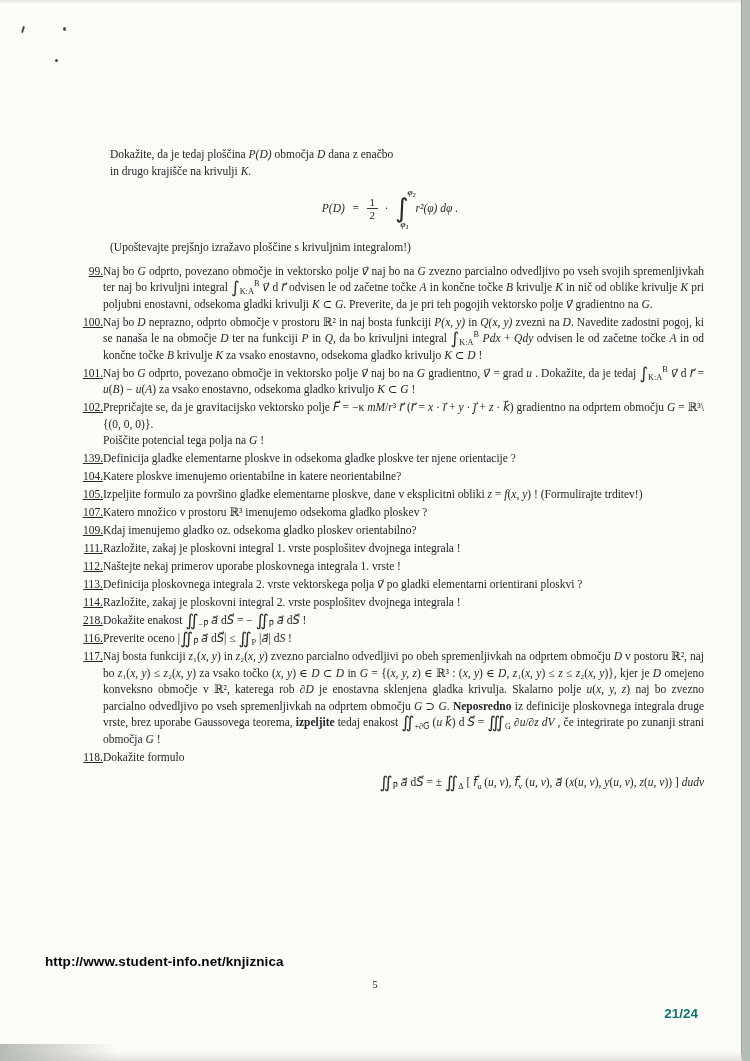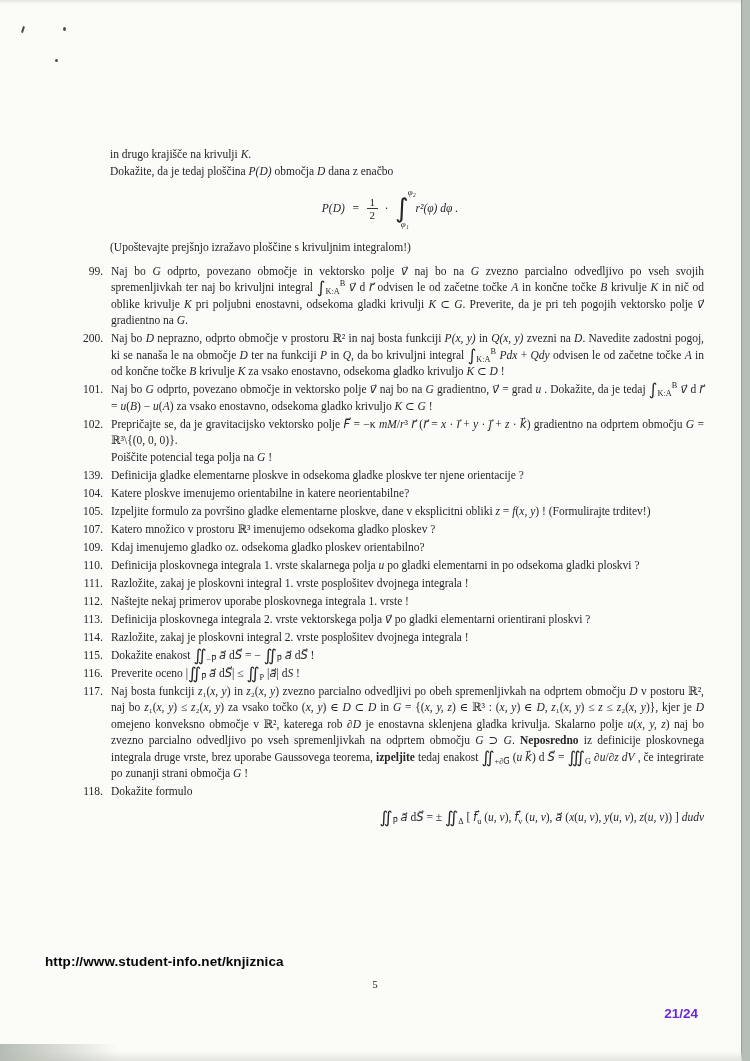--- a/index.html
+++ b/index.html
@@ -28,60 +28,60 @@
   .intro{margin-left:34px;}
   .intro-line{margin:0;}
   .note{margin-left:34px;}
   
   .display-formula{display:flex;justify-content:center;align-items:center;
     gap:7px;margin:9px 0 10px;font-style:italic;}
   .frac{display:inline-flex;flex-direction:column;align-items:center;
     line-height:1.1;font-size:11px;font-style:normal;}
   .frac .num{border-bottom:1px solid #3a3938;padding:0 3px;}
   .intlim{display:inline-flex;flex-direction:column;align-items:center;line-height:1;}
-  .intlim .lim{font-size:9px;line-height:1;}
+  .intlim .lim{font-size:9px;line-height:1;font-weight:bold;}
   .intlim .lim-up{transform:translateX(10px);}
   .intlim .lim-dn{transform:translateX(3px);}
   .intlim .f-int{font-size:26px;line-height:0.9;font-style:normal;
     font-family:"DejaVu Sans","DejaVu Serif",sans-serif;}
   
   .qlist{margin-top:7px;}
   .q{display:flex;margin-bottom:1.5px;}
-  .q-num{flex:none;width:27px;text-align:right;margin-right:8px;}
+  .q-num{flex:none;width:27px;text-align:right;text-decoration:underline;}
   .q-text{flex:1;text-align:justify;}
   .q-formula{margin:9px 0 6px 34px;text-align:right;}
   sup,sub{font-size:0.72em;line-height:0;}
   .bigint{font-size:1.45em;line-height:0.8;vertical-align:-0.12em;font-style:normal;
     font-family:"DejaVu Sans","DejaVu Serif",sans-serif;}
   
   .page-num{position:absolute;left:0;width:750px;top:978px;text-align:center;
     font-size:11px;}
   .footer-url{position:absolute;left:45px;top:954px;
     font-family:"Liberation Sans","DejaVu Sans",sans-serif;
     font-weight:bold;font-size:13.5px;color:#060606;letter-spacing:0.1px;}
   .footer-sheet{position:absolute;right:52px;top:1006px;
     font-family:"Liberation Sans","DejaVu Sans",sans-serif;
-    font-weight:bold;font-size:13.5px;color:#6d28d9;}
+    font-weight:bold;font-size:13.5px;color:#0f766e;}
 </style>
 </head>
 <body>
 
 <div class="edge-top"></div>
 <div class="edge-right"></div>
 <div class="edge-bottom"></div>
 <div class="corner-bl"></div>
 <div class="speck speck-1"></div>
 <div class="speck speck-2"></div>
 <div class="speck speck-3"></div>
 
 <div class="content">
 
   <div class="intro">
+    <p class="intro-line">Dokažite, da je tedaj ploščina <i>P(D)</i> območja <i>D</i> dana z enačbo</p>
     <p class="intro-line">in drugo krajišče na krivulji <i>K</i>.</p>
-    <p class="intro-line">Dokažite, da je tedaj ploščina <i>P(D)</i> območja <i>D</i> dana z enačbo</p>
   </div>
 
   <div class="display-formula">
     <span>P(D)</span>
     <span>=</span>
     <span class="frac">
       <span class="num">1</span>
       <span class="den">2</span>
     </span>
     <span>·</span>
@@ -94,21 +94,21 @@
   </div>
 
   <div class="note">(Upoštevajte prejšnjo izražavo ploščine s krivuljnim integralom!)</div>
 
   <div class="qlist" id="question-list">
       <div class="q">
         <div class="q-num">99.</div>
         <div class="q-text">Naj bo <i>G</i> odprto, povezano območje in vektorsko polje <i>v⃗</i> naj bo na <i>G</i> zvezno parcialno odvedljivo po vseh svojih spremenljivkah ter naj bo krivuljni integral <span class="bigint">∫</span><sub>K:A</sub><sup>B</sup> <i>v⃗</i> d <i>r⃗</i> odvisen le od začetne točke <i>A</i> in končne točke <i>B</i> krivulje <i>K</i> in nič od oblike krivulje <i>K</i> pri poljubni enostavni, odsekoma gladki krivulji <i>K ⊂ G</i>. Preverite, da je pri teh pogojih vektorsko polje <i>v⃗</i> gradientno na <i>G</i>.</div>
       </div>
       <div class="q">
-        <div class="q-num">200.</div>
+        <div class="q-num">100.</div>
         <div class="q-text">Naj bo <i>D</i> neprazno, odprto območje v prostoru ℝ² in naj bosta funkciji <i>P(x, y)</i> in <i>Q(x, y)</i> zvezni na <i>D</i>. Navedite zadostni pogoj, ki se nanaša le na območje <i>D</i> ter na funkciji <i>P</i> in <i>Q</i>, da bo krivuljni integral <span class="bigint">∫</span><sub>K:A</sub><sup>B</sup> <i>Pdx</i> + <i>Qdy</i> odvisen le od začetne točke <i>A</i> in od končne točke <i>B</i> krivulje <i>K</i> za vsako enostavno, odsekoma gladko krivuljo <i>K ⊂ D</i> !</div>
       </div>
       <div class="q">
         <div class="q-num">101.</div>
         <div class="q-text">Naj bo <i>G</i> odprto, povezano območje in vektorsko polje <i>v⃗</i> naj bo na <i>G</i> gradientno, <i>v⃗</i> = grad <i>u</i> . Dokažite, da je tedaj <span class="bigint">∫</span><sub>K:A</sub><sup>B</sup> <i>v⃗</i> d <i>r⃗</i> = <i>u</i>(<i>B</i>) − <i>u</i>(<i>A</i>) za vsako enostavno, odsekoma gladko krivuljo <i>K ⊂ G</i> !</div>
       </div>
       <div class="q">
         <div class="q-num">102.</div>
         <div class="q-text">Prepričajte se, da je gravitacijsko vektorsko polje <i>F⃗</i> = −κ <i>mM</i>/<i>r</i>³ <i>r⃗</i> (<i>r⃗</i> = <i>x</i> · <i>i⃗</i> + <i>y</i> · <i>j⃗</i> + <i>z</i> · <i>k⃗</i>) gradientno na odprtem območju <i>G</i> = ℝ³\{(0, 0, 0)}.<br>Poiščite potencial tega polja na <i>G</i> !</div>
       </div>
@@ -126,41 +126,37 @@
       </div>
       <div class="q">
         <div class="q-num">107.</div>
         <div class="q-text">Katero množico v prostoru ℝ³ imenujemo odsekoma gladko ploskev ?</div>
       </div>
       <div class="q">
         <div class="q-num">109.</div>
         <div class="q-text">Kdaj imenujemo gladko oz. odsekoma gladko ploskev orientabilno?</div>
       </div>
       <div class="q">
-        <div class="q-num">110.</div>
-        <div class="q-text">Definicija ploskovnega integrala 1. vrste skalarnega polja <i>u</i> po gladki elementarni in po odsekoma gladki ploskvi ?</div>
-      </div>
-      <div class="q">
         <div class="q-num">111.</div>
         <div class="q-text">Razložite, zakaj je ploskovni integral 1. vrste posplošitev dvojnega integrala !</div>
       </div>
       <div class="q">
         <div class="q-num">112.</div>
         <div class="q-text">Naštejte nekaj primerov uporabe ploskovnega integrala 1. vrste !</div>
       </div>
       <div class="q">
         <div class="q-num">113.</div>
         <div class="q-text">Definicija ploskovnega integrala 2. vrste vektorskega polja <i>v⃗</i> po gladki elementarni orientirani ploskvi ?</div>
       </div>
       <div class="q">
         <div class="q-num">114.</div>
         <div class="q-text">Razložite, zakaj je ploskovni integral 2. vrste posplošitev dvojnega integrala !</div>
       </div>
       <div class="q">
-        <div class="q-num">115.</div>
+        <div class="q-num">218.</div>
         <div class="q-text">Dokažite enakost <span class="bigint">∬</span><sub>−P⃗</sub> <i>a⃗</i> d<i>S⃗</i> = − <span class="bigint">∬</span><sub>P⃗</sub> <i>a⃗</i> d<i>S⃗</i> !</div>
       </div>
       <div class="q">
         <div class="q-num">116.</div>
         <div class="q-text">Preverite oceno |<span class="bigint">∬</span><sub>P⃗</sub> <i>a⃗</i> d<i>S⃗</i>| ≤ <span class="bigint">∬</span><sub>P</sub> |<i>a⃗</i>| d<i>S</i> !</div>
       </div>
       <div class="q">
         <div class="q-num">117.</div>
         <div class="q-text">Naj bosta funkciji <i>z</i>₁(<i>x, y</i>) in <i>z</i>₂(<i>x, y</i>) zvezno parcialno odvedljivi po obeh spremenljivkah na odprtem območju <i>D</i> v postoru ℝ², naj bo <i>z</i>₁(<i>x, y</i>) ≤ <i>z</i>₂(<i>x, y</i>) za vsako točko (<i>x, y</i>) ∈ <i>D</i> ⊂ <i>D</i> in <i>G</i> = {(<i>x, y, z</i>) ∈ ℝ³ : (<i>x, y</i>) ∈ <i>D</i>, <i>z</i>₁(<i>x, y</i>) ≤ <i>z</i> ≤ <i>z</i>₂(<i>x, y</i>)}, kjer je <i>D</i> omejeno konveksno območje v ℝ², katerega rob ∂<i>D</i> je enostavna sklenjena gladka krivulja. Skalarno polje <i>u</i>(<i>x, y, z</i>) naj bo zvezno parcialno odvedljivo po vseh spremenljivkah na odprtem območju <i>G</i> ⊃ <i>G</i>. <b>Neposredno</b> iz definicije ploskovnega integrala druge vrste, brez uporabe Gaussovega teorema, <b>izpeljite</b> tedaj enakost <span class="bigint">∬</span><sub>+∂G⃗</sub> (<i>u k⃗</i>) d <i>S⃗</i> = <span class="bigint">∭</span><sub>G</sub> ∂<i>u</i>/∂<i>z</i> <i>dV</i> , če integrirate po zunanji strani območja <i>G</i> !</div>
       </div>

